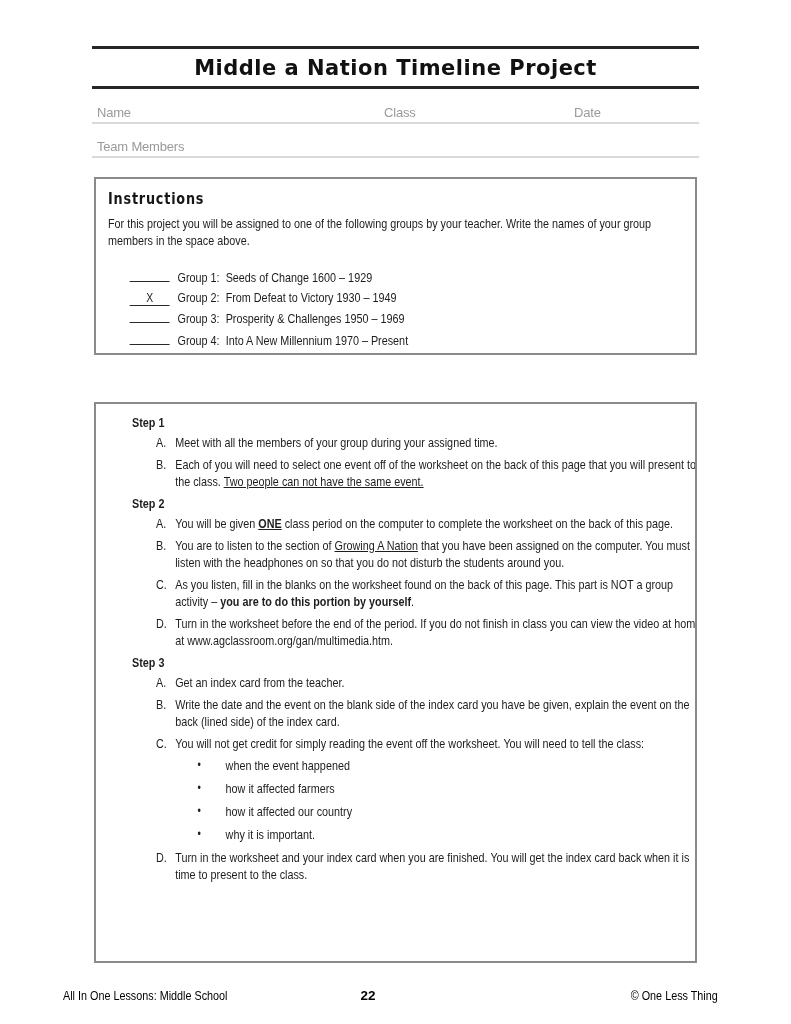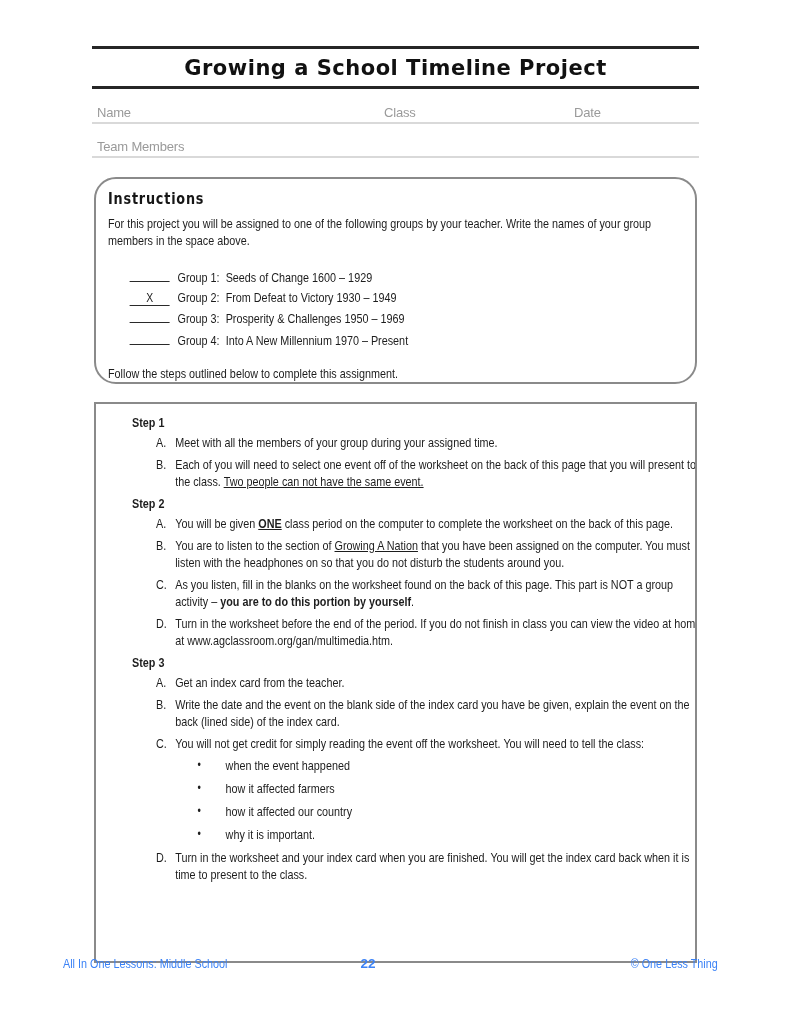--- a/index.html
+++ b/index.html
@@ -28,21 +28,21 @@
   .form-row-1{top:104px;}
   .form-row-2{top:138px;}
   .field-label{position:absolute;bottom:2px;color:var(--label-gray);font-size:13px;letter-spacing:-0.2px;white-space:nowrap;}
   .lbl-name{left:5px;}
   .lbl-class{left:292px;}
   .lbl-date{left:482px;}
   .lbl-team{left:5px;}
 
   
   .box{position:absolute;left:94px;width:603px;border:2px solid var(--box-border);box-sizing:border-box;background:#fff;overflow:hidden;}
-  .instructions-box{top:177px;height:207px;border-radius:22px;}
+  .instructions-box{top:177px;height:178px;}
   .steps-box{top:402px;height:561px;padding-left:24px;}
 
   
   .cond{transform:scaleX(0.8);transform-origin:left top;margin-top:10px;margin-left:12px;}
   .instructions-box .cond{width:719px;}
   .steps-box .cond{width:721px;}
 
   .instructions-heading{
     font-family:"DejaVu Sans",sans-serif;font-weight:bold;font-size:16px;
     letter-spacing:1px;margin:2px 0 7px 0;color:#161616;
@@ -63,32 +63,32 @@
   .step-item{display:flex;font-size:13.5px;line-height:17px;margin:0 0 5px 0;}
   .item-letter{flex:none;width:24px;margin-left:30px;}
   .item-text{flex:1;}
   .seg-b{font-weight:bold;}
   .seg-u{text-decoration:underline;}
   .bullet-list{margin:2px 0 5px 0;}
   .bullet-row{display:flex;font-size:13.5px;line-height:17px;margin:0 0 6px 0;}
   .bullet-dot{flex:none;width:35px;margin-left:82px;font-size:12px;}
 
   
-  .footer{position:absolute;left:0;top:956px;width:791px;height:18px;font-size:13.5px;color:#3b82f6;}
+  .footer{position:absolute;left:0;top:988px;width:791px;height:18px;font-size:13.5px;color:#000000;}
   .footer-left{position:absolute;left:63px;top:0;transform:scaleX(0.8);transform-origin:left top;white-space:nowrap;}
   .footer-center{position:absolute;left:352px;top:0;width:32px;text-align:center;font-weight:bold;}
   .footer-right{position:absolute;right:73px;top:0;transform:scaleX(0.8);transform-origin:right top;white-space:nowrap;}
 </style>
 </head>
 <body>
 
 <div class="page">
 
   <div class="rule rule-top"></div>
-  <h1 class="page-title">Growing a School Timeline Project</h1>
+  <h1 class="page-title">Middle a Nation Timeline Project</h1>
   <div class="rule rule-bottom"></div>
 
   <div class="form-row form-row-1">
     <span class="field-label lbl-name">Name</span>
     <span class="field-label lbl-class">Class</span>
     <span class="field-label lbl-date">Date</span>
   </div>
   <div class="form-row form-row-2">
     <span class="field-label lbl-team">Team Members</span>
   </div>

